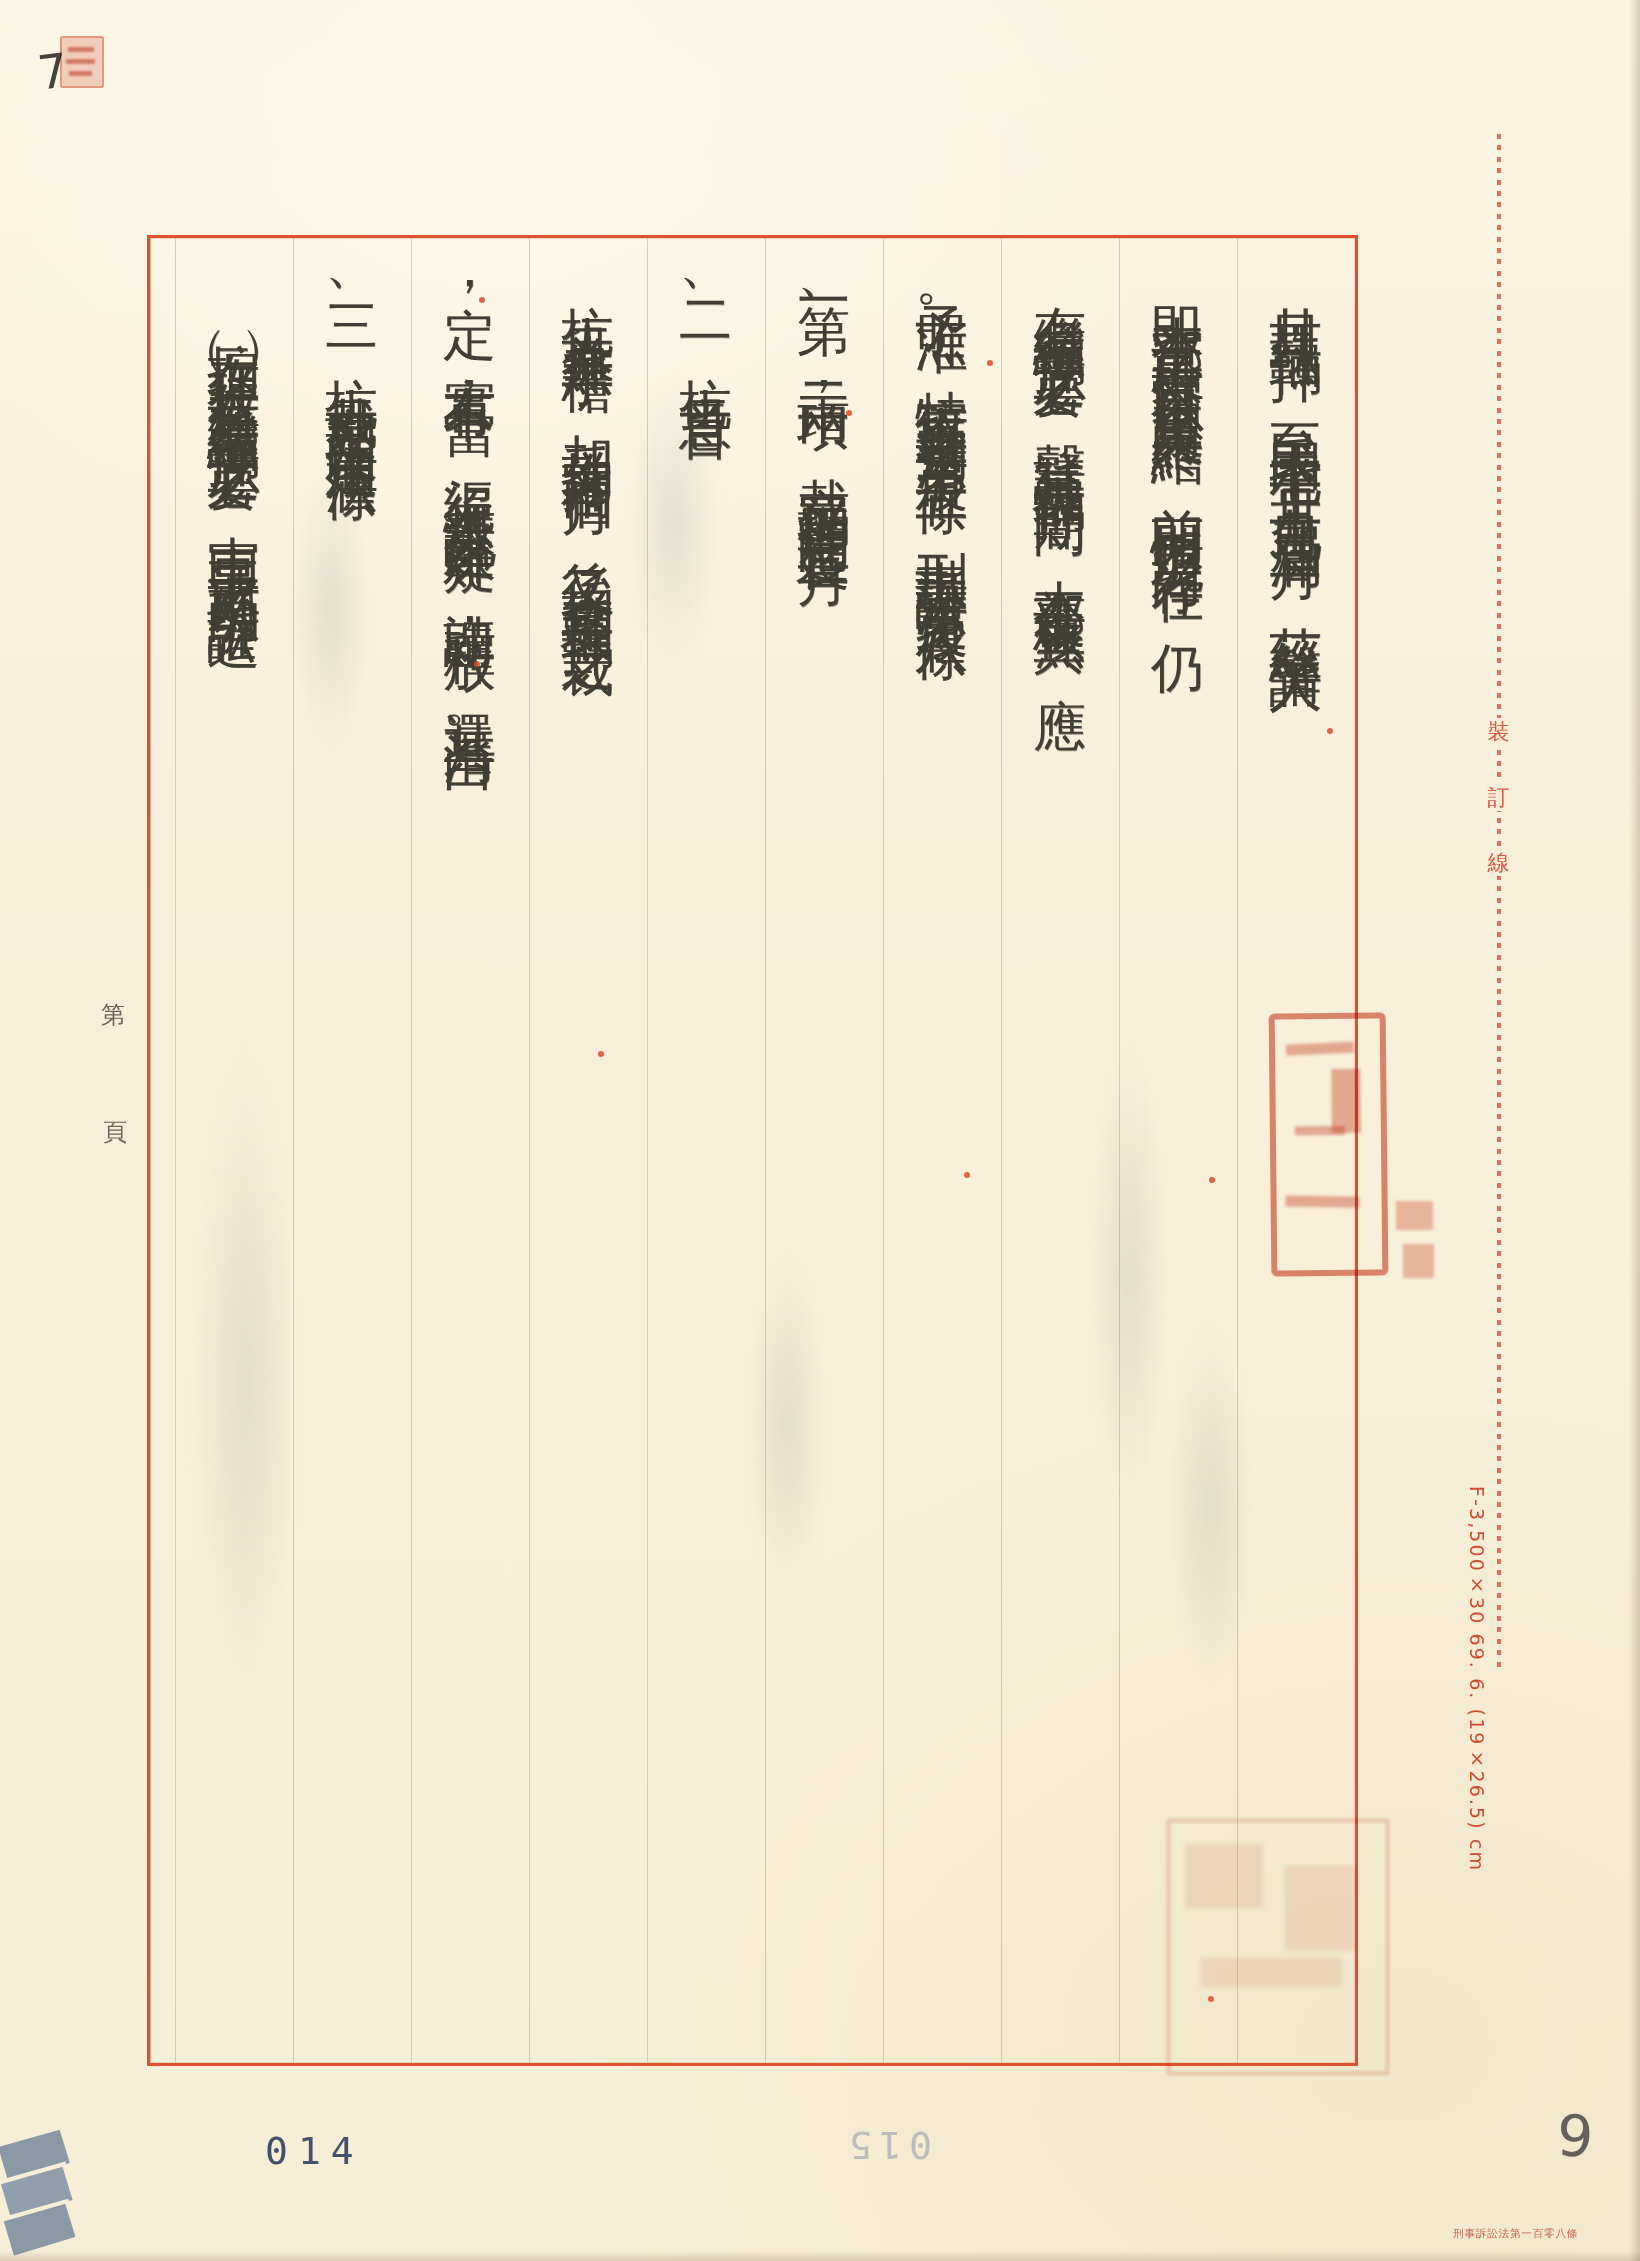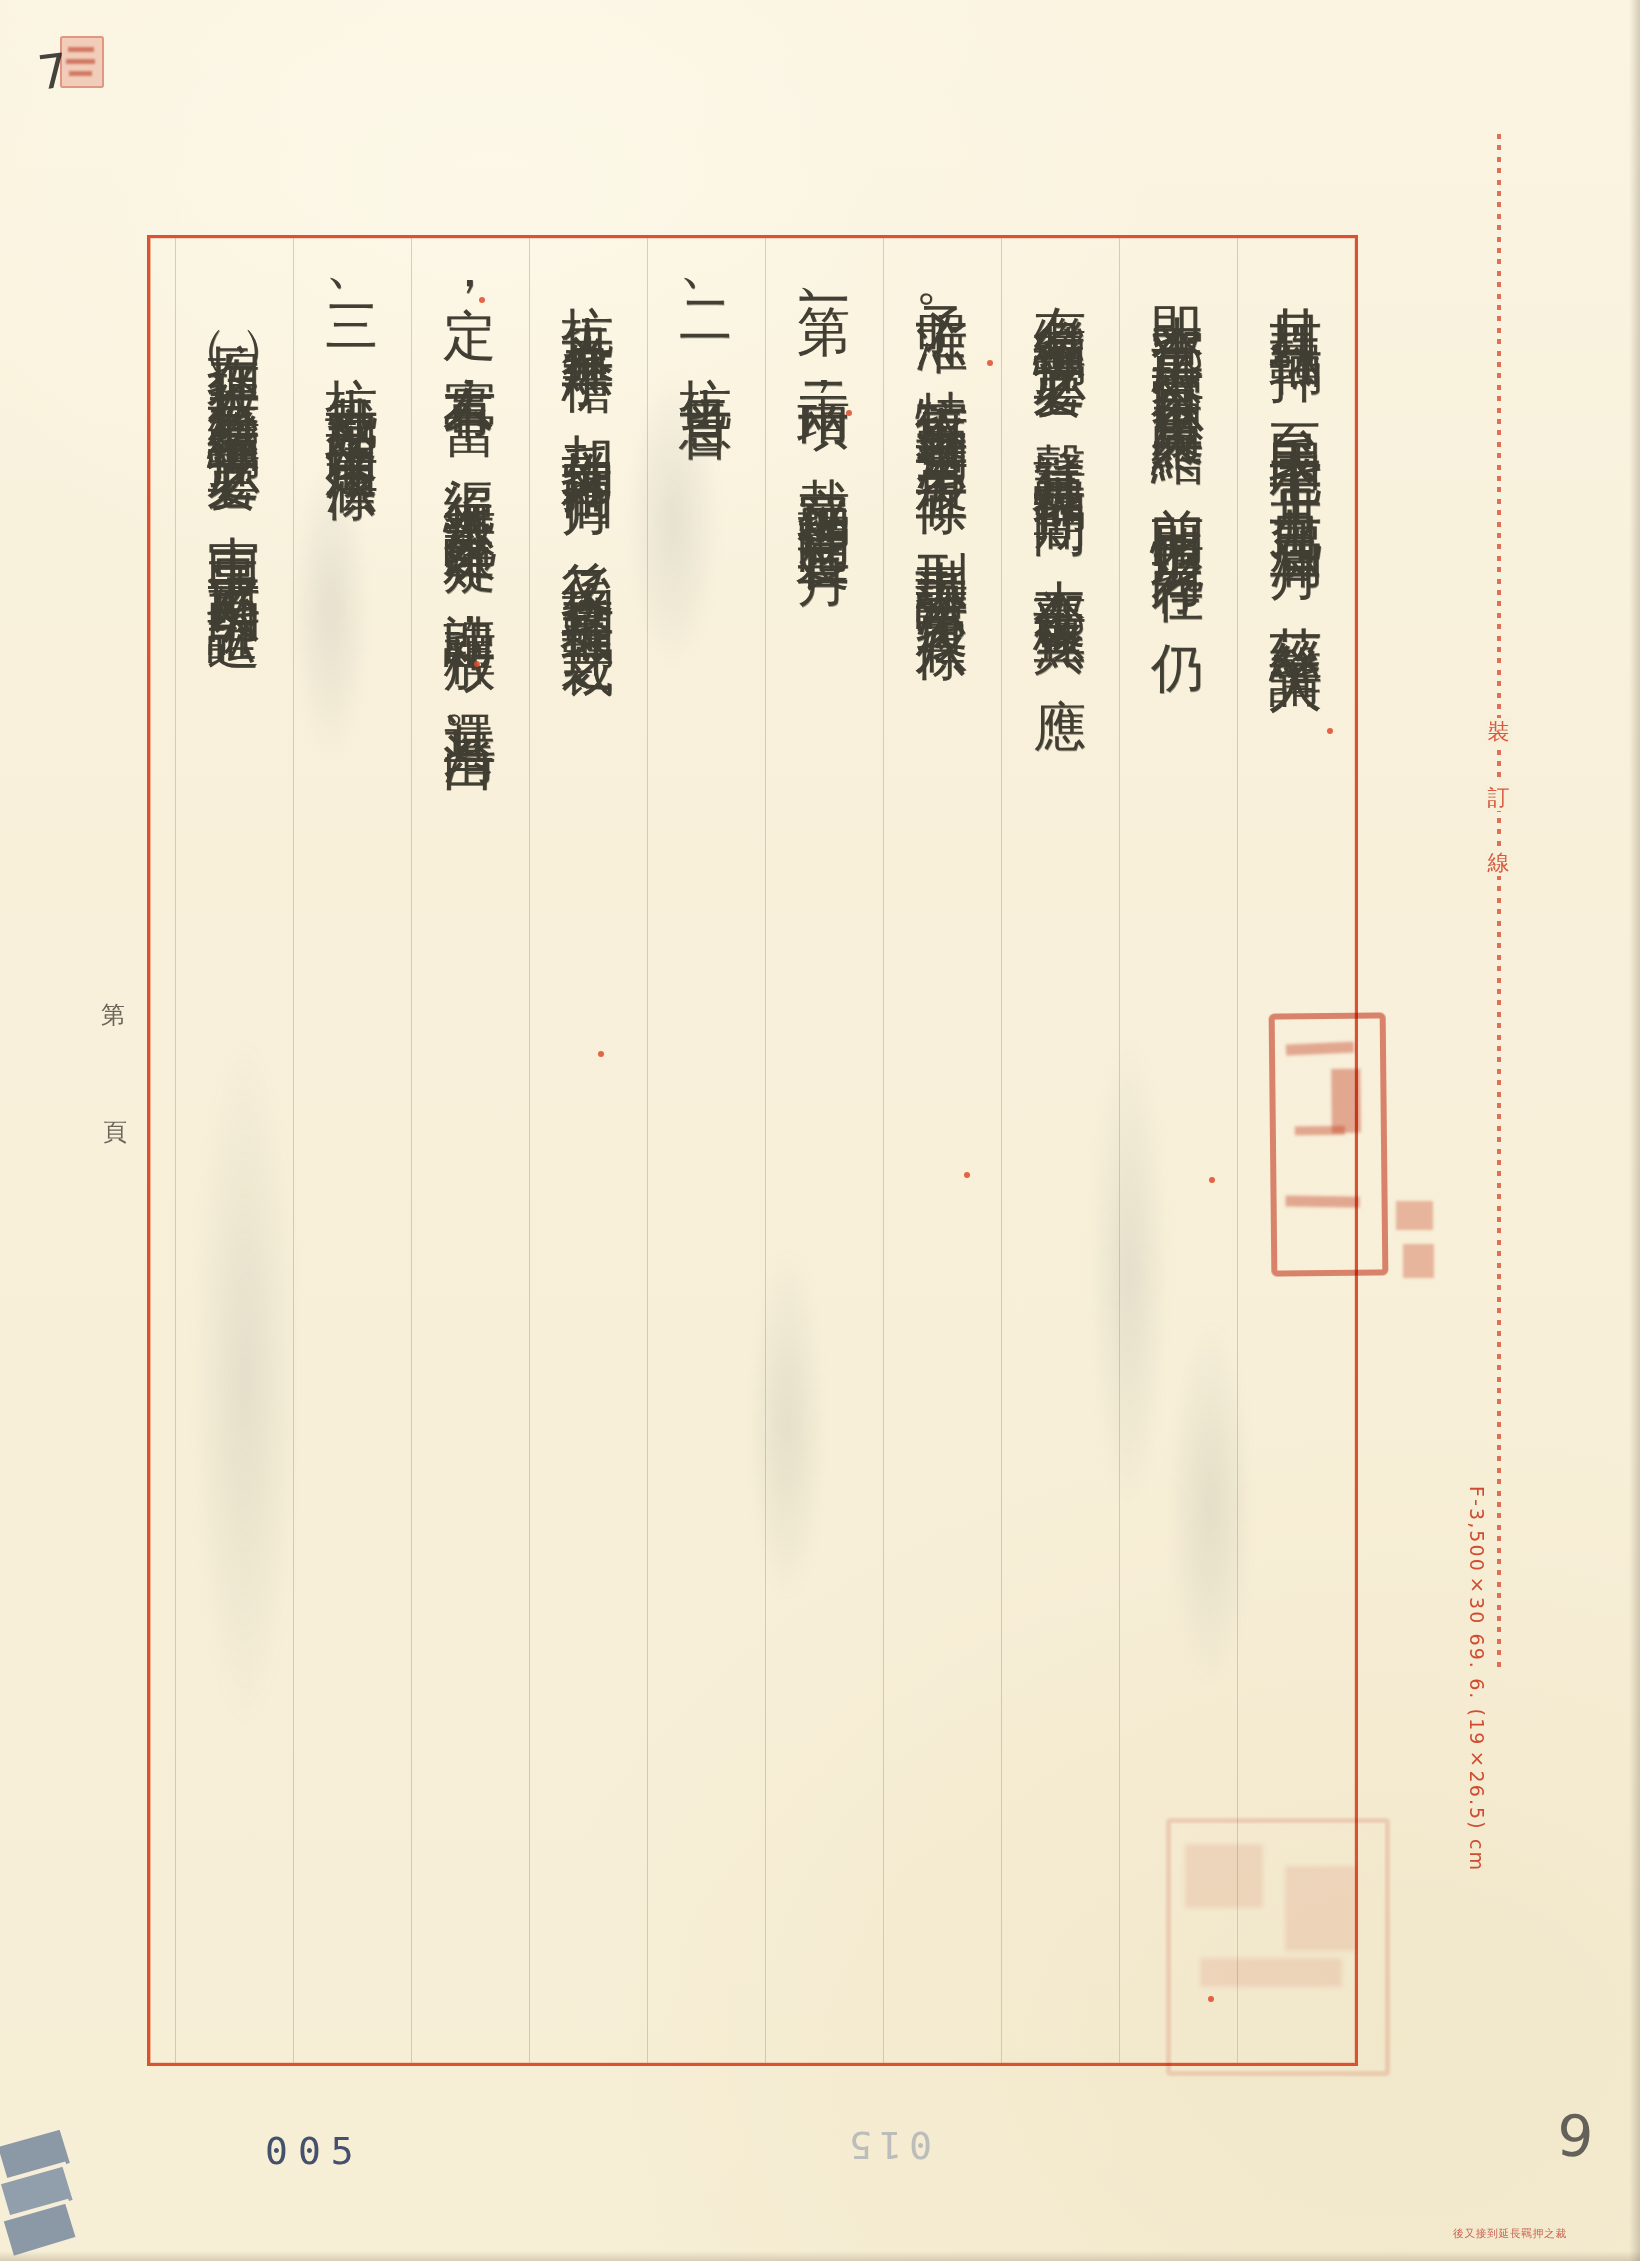--- a/index.html
+++ b/index.html
@@ -159,23 +159,23 @@
   <div class="smudge" style="left:292px;top:456px;width:78px;height:306px"></div>
   <div class="smudge" style="left:1168px;top:1318px;width:85px;height:370px"></div>
   <div class="smudge" style="left:748px;top:1247px;width:78px;height:356px"></div>
 
   <div class="binding-line"></div>
   <div class="binding-char" style="top:718px">裝</div>
   <div class="binding-char" style="top:784px">訂</div>
   <div class="binding-char" style="top:849px">線</div>
 
   <div class="form-spec">F-3,500×30 69. 6. (19×26.5) cm</div>
-  <div class="usage-notice">後又接到延長羈押之裁</div>
+  <div class="usage-notice">刑事訴訟法第一百零八條</div>
 
-  <div class="archive-num">005</div>
+  <div class="archive-num">014</div>
   <div class="ghost-num">015</div>
   <div class="pencil-num">9</div>
 
   <svg class="logo" viewBox="0 0 75 97">
     <path d="M8,16 L54,3 L62,29 L16,43 Z" fill="#7d8da0" stroke="#f7efd8" stroke-width="3"></path>
     <path d="M10,42 L56,29 L64,55 L18,69 Z" fill="#8494a6" stroke="#f7efd8" stroke-width="3"></path>
     <path d="M12,68 L58,55 L66,81 L20,95 Z" fill="#7d8da0" stroke="#f7efd8" stroke-width="3"></path>
     <path d="M4,14 L10,95 L1,96 L0,16 Z" fill="#6c7d91"></path>
   </svg>
 

